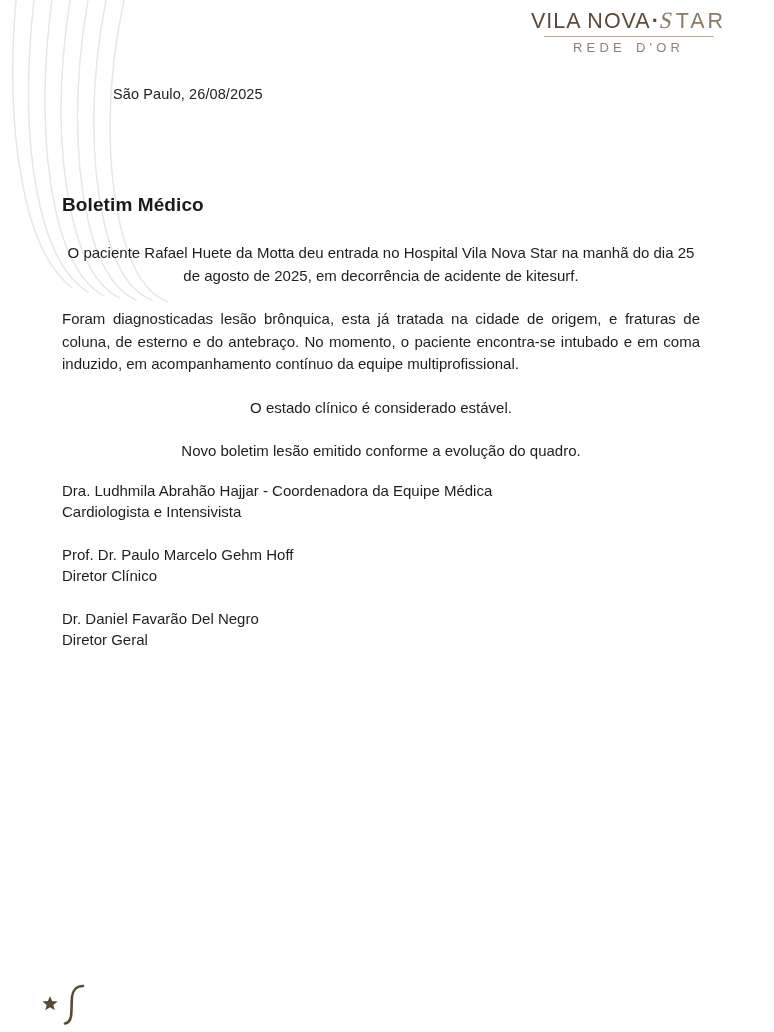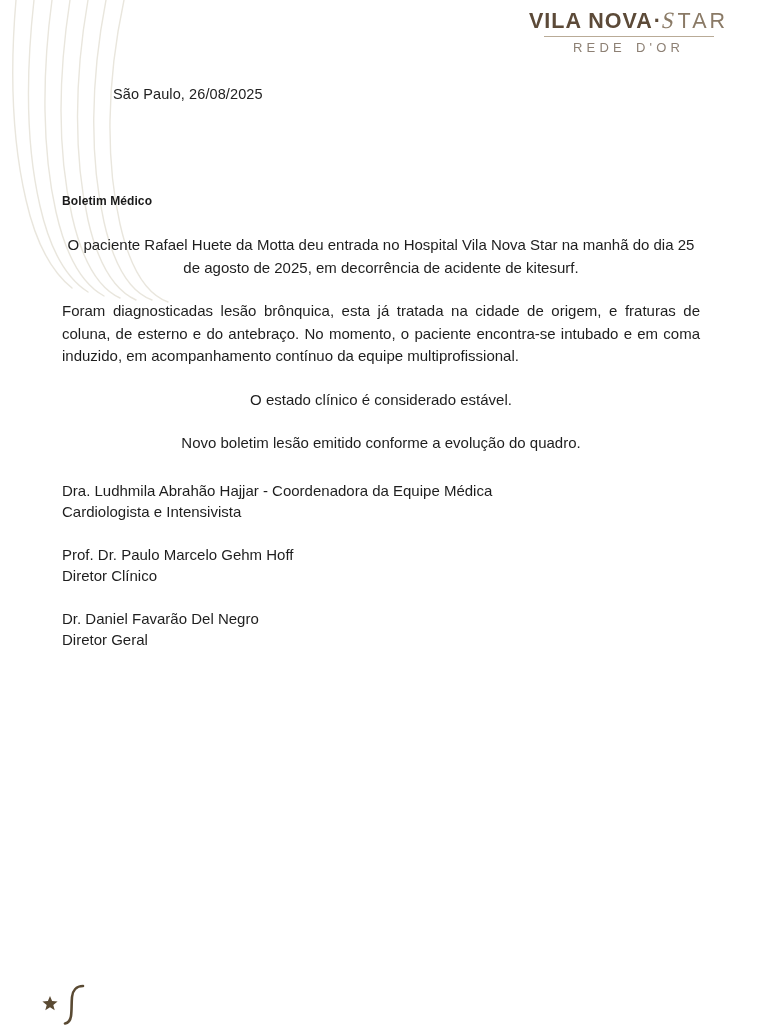--- a/index.html
+++ b/index.html
@@ -37,21 +37,21 @@
     width: 215px;
   }
   .logo-main {
     font-size: 21.5px;
     line-height: 26px;
     letter-spacing: 0.5px;
     white-space: nowrap;
     color: #5c4a38;
   }
   .logo-vila {
-    font-weight: bold;
+    font-weight: normal;
     letter-spacing: 1px;
   }
   .logo-dot {
     font-weight: bold;
     margin: 0 1px;
   }
   .logo-star {
     font-weight: normal;
     letter-spacing: 3px;
     color: #8a7a66;
@@ -88,21 +88,21 @@
     color: #222222;
     letter-spacing: 0.1px;
   }
   .content {
     position: absolute;
     left: 62px;
     top: 194px;
     width: 638px;
   }
   .doc-title {
-    font-size: 12px;
+    font-size: 19px;
     font-weight: bold;
     color: #1a1a1a;
     margin: 0 0 26px 0;
     letter-spacing: 0.1px;
   }
   p.para {
     font-size: 15px;
     line-height: 22.5px;
     color: #1e1e1e;
     margin: 0 0 21px 0;

